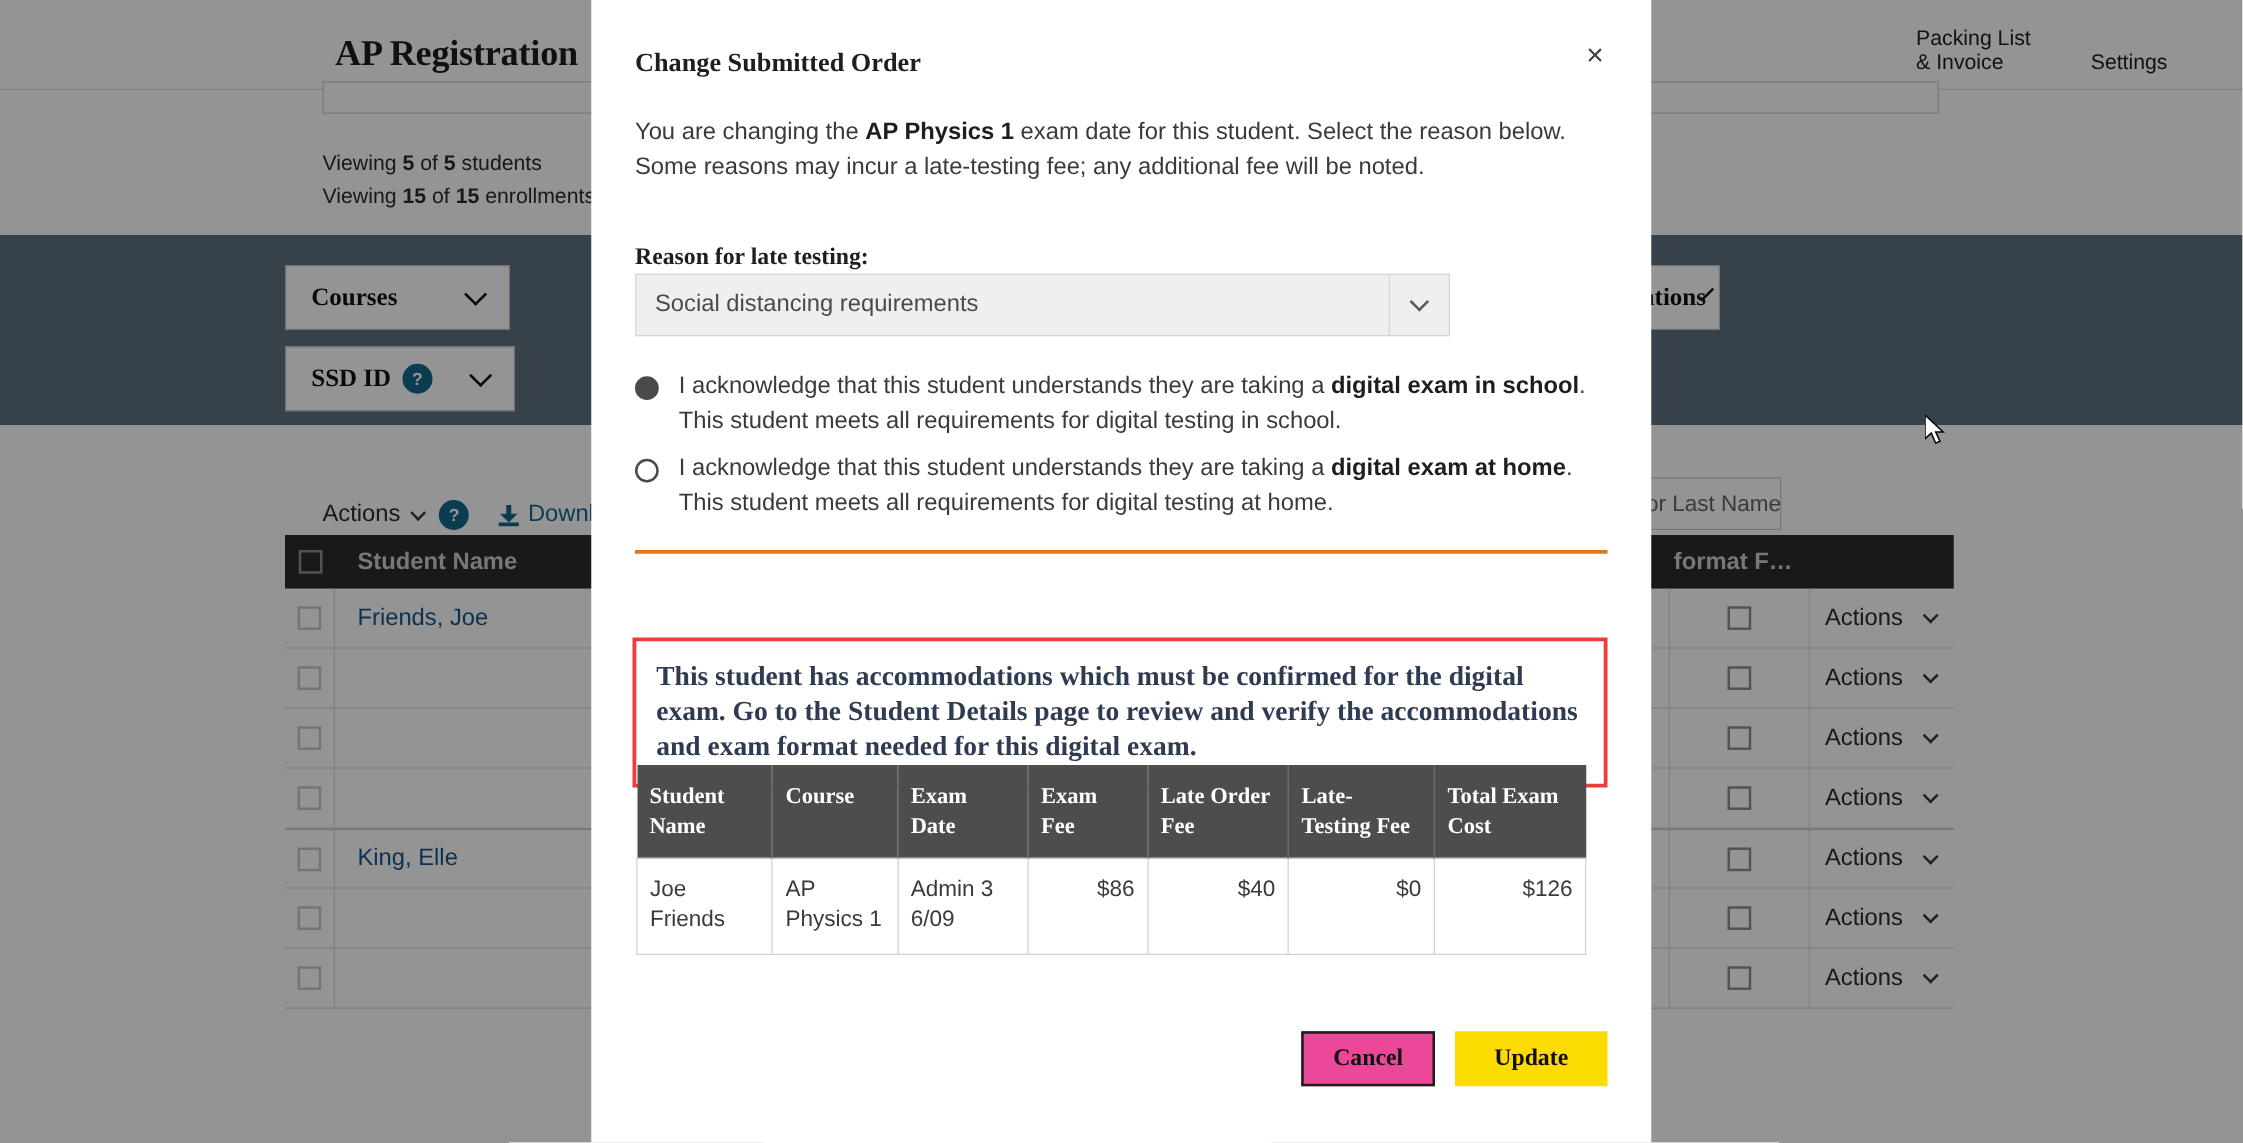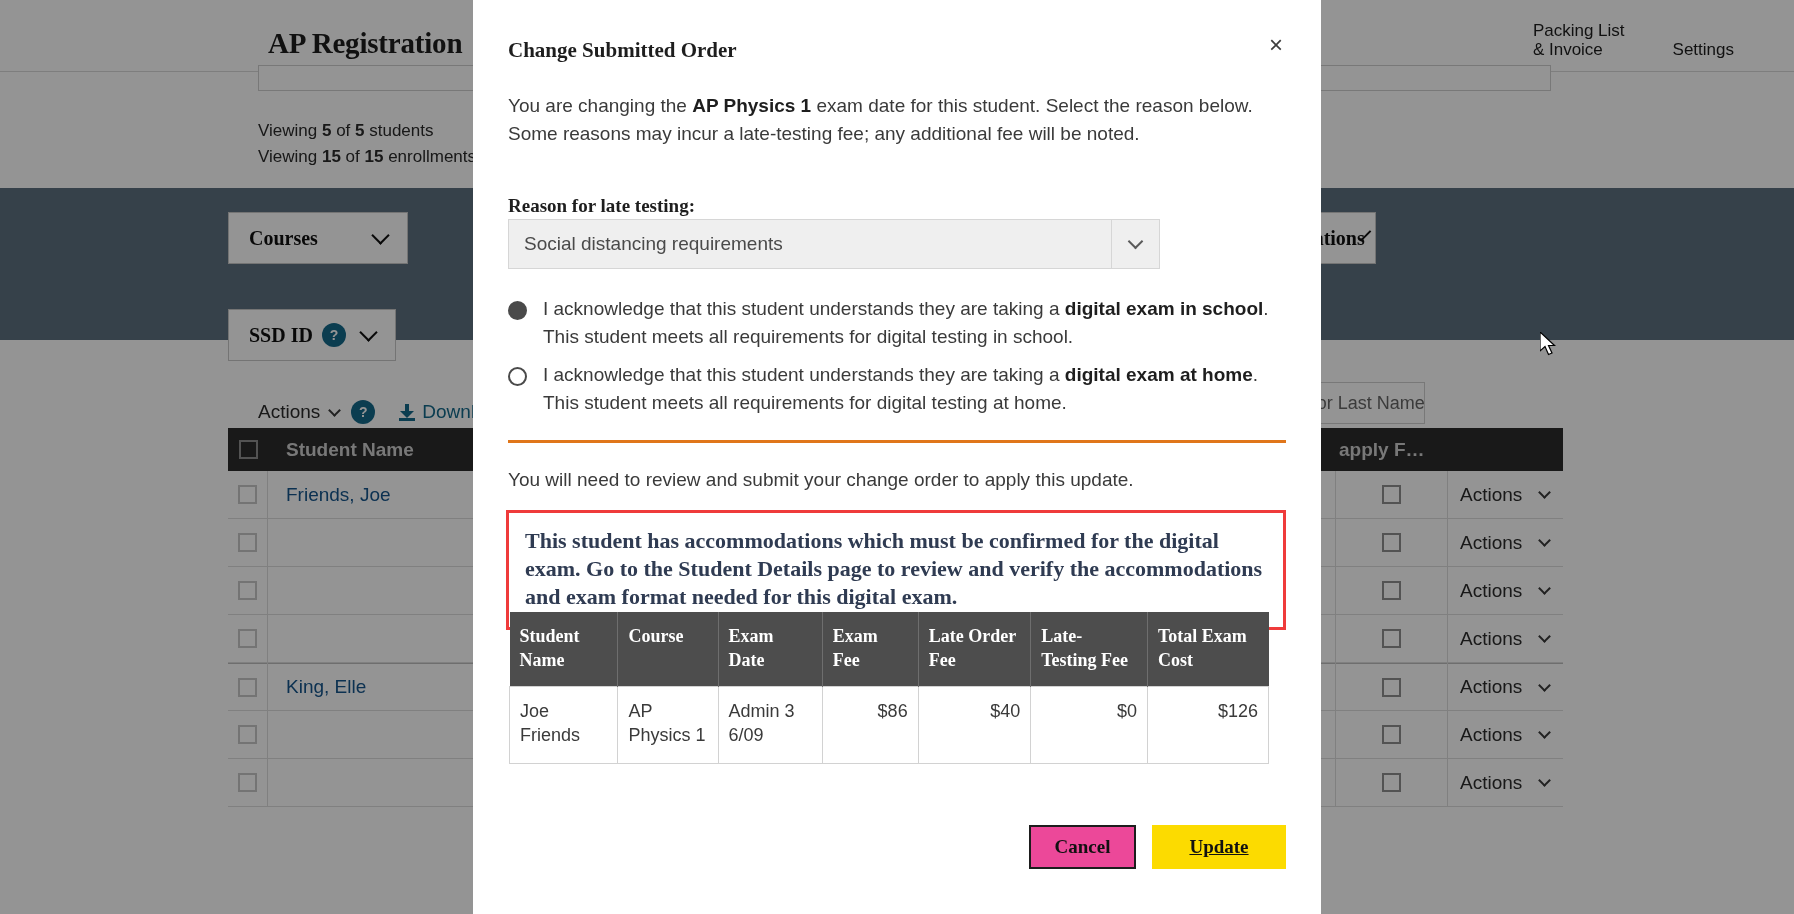--- a/index.html
+++ b/index.html
@@ -261,22 +261,22 @@
     font-family: "Liberation Serif", serif;
     font-weight: bold; font-size: 19px;
     cursor: pointer;
     display: flex; align-items: center; justify-content: center;
   }
   .btn-cancel {
     width: 107px; height: 44px;
     background: #ec4899; border: 2px solid #1d1d1d; color: #111;
   }
   .btn-update {
-    width: 134px; height: 44px;
-    background: #fcdb00; border: none; color: #111; text-decoration: underline;
+    width: 122px; height: 44px;
+    background: #fcdb00; border: none; color: #111;
   }
 
   
   #cursor { position: absolute; left: 1540px; top: 332px; z-index: 30; }
 </style>
 </head>
 <body>
 
 <div id="page-bg">
 
@@ -302,21 +302,21 @@
     <div>
       <span>Viewing </span><b>15</b><span> of </span><b>15</b><span> enrollments</span>
     </div>
   </div>
 
   <div class="bg-filterbar">
     <div class="filter-chip" style="left:228px; top:24px; width:180px; height:52px;">
       <span>Courses</span>
       <span class="chev"></span>
     </div>
-    <div class="filter-chip" style="left:228px; top:89px; width:168px; height:52px;margin-top:32px;">
+    <div class="filter-chip" style="left:228px; top:89px; width:184px; height:52px;">
       <span style="display:flex;align-items:center;">
         <span>SSD ID</span>
         <span class="qmark">?</span>
       </span>
       <span class="chev"></span>
     </div>
     <div class="filter-chip" style="left:1000px; top:24px; width:185px; height:52px; justify-content:flex-end;">
       <span class="chev"></span>
     </div>
     <div class="filter-chip" style="left:1000px; top:89px; width:185px; height:52px; justify-content:flex-end;">
@@ -341,21 +341,21 @@
   </div>
 
   <div class="bg-search-input">Search by AP ID or Last Name</div>
 
   <div class="bg-table">
     <div class="bg-thead">
       <div class="c-chk">
           <span class="chkbox"></span>
         </div>
       <div class="c-name">Student Name</div>
-      <div class="c-rf">apply F…</div>
+      <div class="c-rf">format F…</div>
       <div class="c-act"></div>
     </div>
     <div id="bg-rows">
         <div class="bg-row">
           <div class="c-chk">
             <span class="chkbox light"></span>
           </div>
           <div class="c-name">Friends, Joe</div>
           <div class="c-rf">
             <span class="chkbox"></span>
@@ -477,21 +477,20 @@
 
     <div class="m-radio" id="radio-home">
       <span class="radio-dot"></span>
       <span>
         <span>I acknowledge that this student understands they are taking a </span><b>digital exam at home</b><span>. This student meets all requirements for digital testing at home.</span>
       </span>
     </div>
 
     <div class="m-divider"></div>
 
-    <div class="m-note">You will need to review and submit your change order to apply this update.</div>
 
     <div class="m-alert">
       <span>This student has accommodations which must be confirmed for the digital exam. Go to the Student Details page to review and verify the accommodations and exam format needed for this digital exam.</span>
     </div>
 
     <table class="m-table">
       <thead>
         <tr>
           <th class="th-w1">Student Name</th>
           <th class="th-w2">Course</th>

